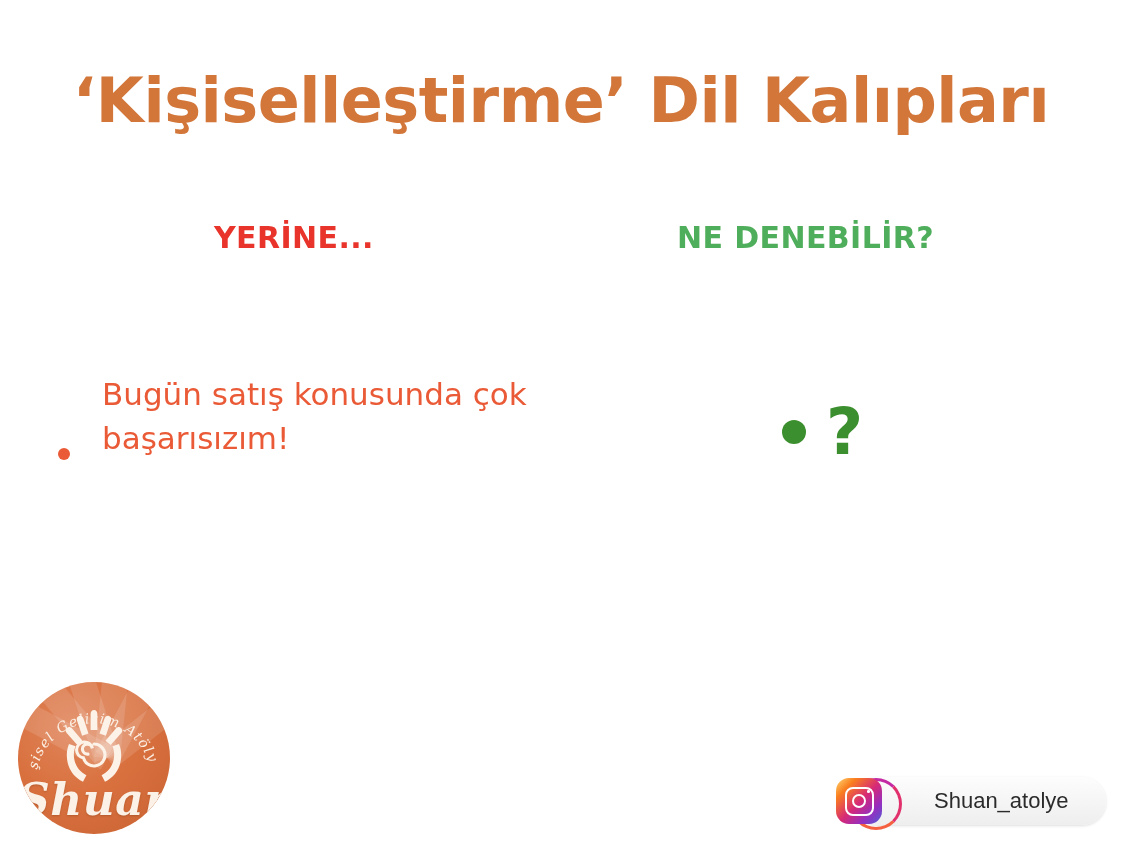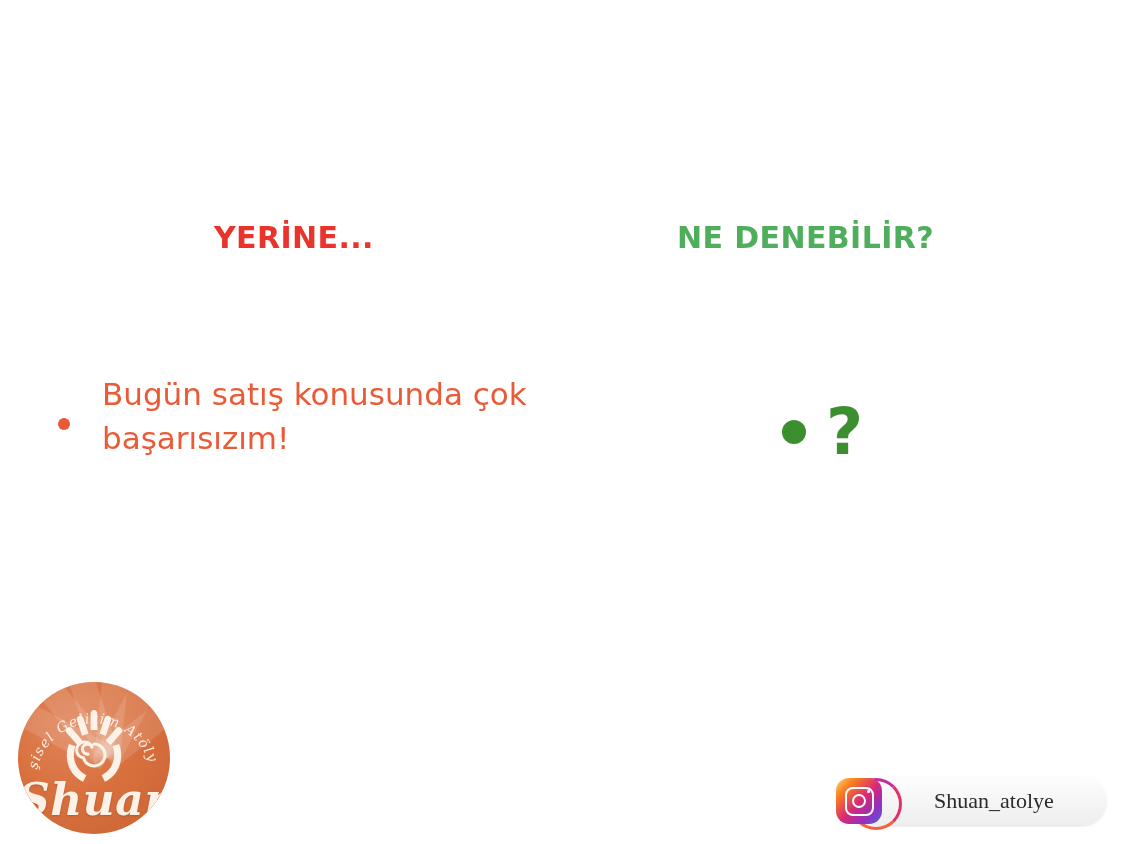--- a/index.html
+++ b/index.html
@@ -59,21 +59,21 @@
     color: #4FAE5B;
   }
 
   
   .bullet-left {
     position: absolute;
     left: 58px;
     top: 372px;
     width: 520px;
     display: flex;
-    align-items: center;
+    align-items: flex-end;
   }
   .bullet-dot-left {
     width: 12px;
     height: 12px;
     border-radius: 50%;
     background: #EA5A36;
     margin-top: 16px;
     margin-right: 32px;
     flex: none;
   }
@@ -232,30 +232,31 @@
     width: 2.6px;
     height: 2.6px;
     border-radius: 50%;
     background: #ffffff;
   }
   .ig-handle {
     position: relative;
     z-index: 2;
     margin-left: 52px;
     color: #2B2B2B;
-    font-family: Liberation Serif, serif;
+    font-family: Liberation Sans, sans-serif;
     font-size: 22px;
     white-space: nowrap;
   }
 </style>
 </head>
 <body>
 
 <div class="slide">
 
+  <div class="slide-title">‘Kişiselleştirme’ Dil Kalıpları</div>
 
   <div class="col-head col-head-right">NE DENEBİLİR?</div>
 
   <div class="col-head col-head-left">YERİNE...</div>
 
   <div class="bullet-left">
     <span class="bullet-dot-left"></span>
     <span class="bullet-text-left">Bugün satış konusunda çok başarısızım!</span>
   </div>
 

